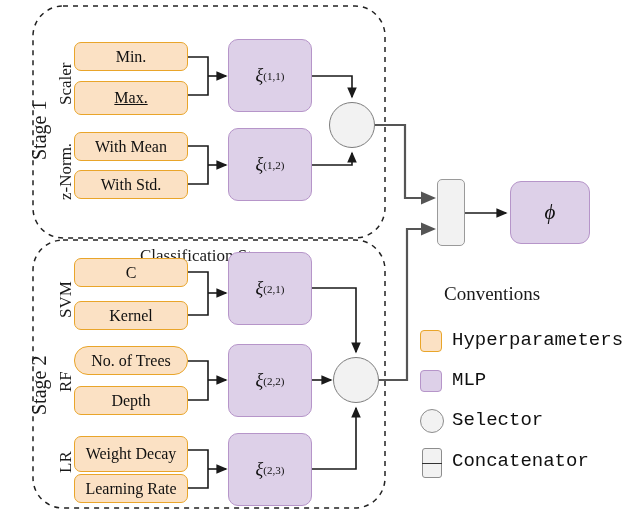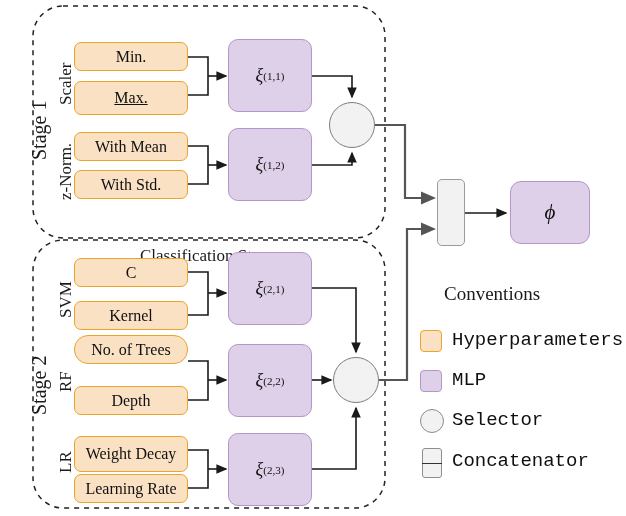--- a/index.html
+++ b/index.html
@@ -219,21 +219,21 @@
 
   <div class="rot-label" style="left:56px; top:318px;">SVM</div>
   <div class="node hp-box" style="left:74px; top:258px; width:114px; height:29px;">C</div>
   <div class="node hp-box" style="left:74px; top:301px; width:114px; height:29px;">Kernel</div>
   <div class="node mlp-box" style="left:228px; top:252px; width:84px; height:73px;">
     <span class="xi">ξ</span>
       <span class="sup">(2,1)</span>
   </div>
 
   <div class="rot-label" style="left:56px; top:392px;">RF</div>
-  <div class="node hp-box" style="left:74px; top:335px; width:114px; height:29px;border-radius:14px;">No. of Trees</div>
+  <div class="node hp-box" style="left:74px; top:346px; width:114px; height:29px;border-radius:14px;">No. of Trees</div>
   <div class="node hp-box" style="left:74px; top:386px; width:114px; height:29px;">Depth</div>
   <div class="node mlp-box" style="left:228px; top:344px; width:84px; height:73px;">
     <span class="xi">ξ</span>
       <span class="sup">(2,2)</span>
   </div>
 
   <div class="rot-label" style="left:56px; top:473px;">LR</div>
   <div class="node hp-box" style="left:74px; top:436px; width:114px; height:36px;">Weight Decay</div>
   <div class="node hp-box" style="left:74px; top:474px; width:114px; height:29px;">Learning Rate</div>
   <div class="node mlp-box" style="left:228px; top:433px; width:84px; height:73px;">

